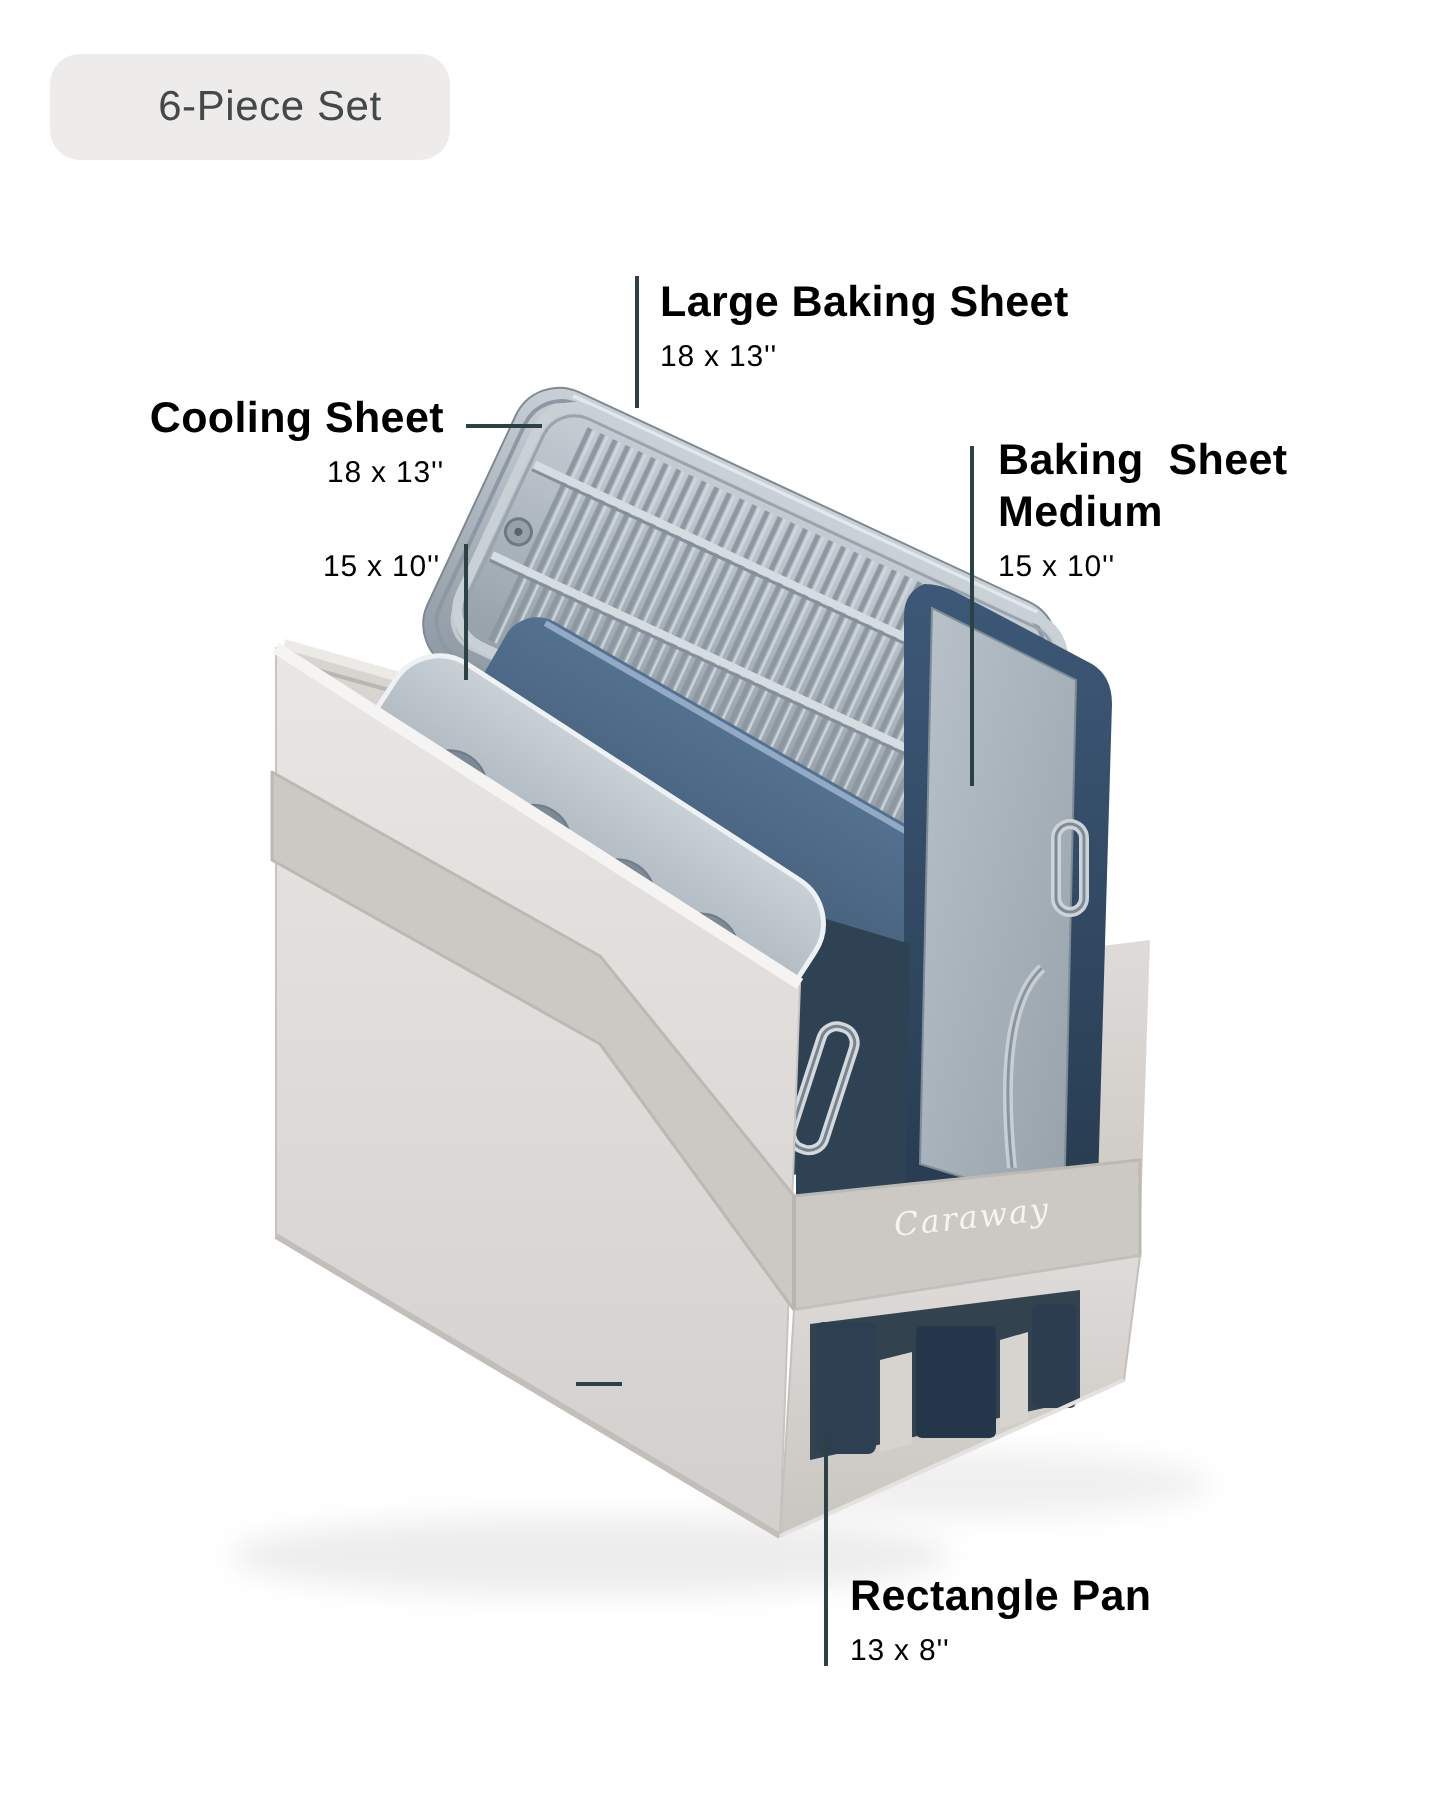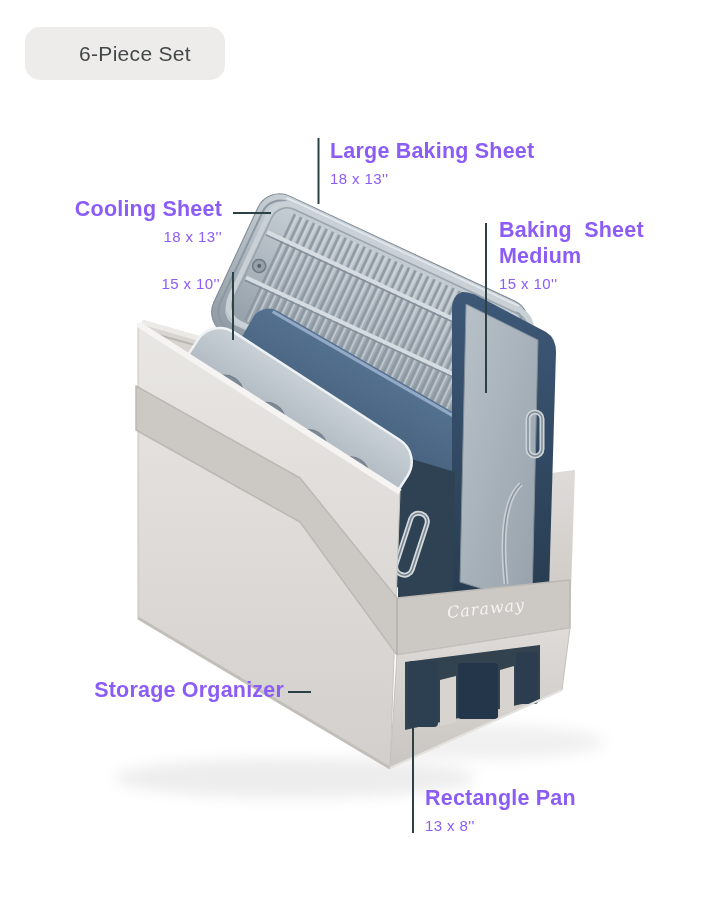--- a/index.html
+++ b/index.html
@@ -1,19 +1,19 @@
 <!DOCTYPE html>
 <html><head>
 <meta charset="utf-8">
 <style>
   html,body{margin:0;padding:0;background:#ffffff;}
   .canvas{position:relative;width:720px;height:900px;background:#ffffff;overflow:hidden;
           font-family:"Liberation Sans", sans-serif;}
   .canvas svg{position:absolute;left:0;top:0;}
-  .label{position:absolute;color:#8b5cf6;}
+  .label{position:absolute;color:#000000;}
   .t{font-weight:700;font-size:21.5px;line-height:26px;letter-spacing:.2px;white-space:pre;}
   .d{font-weight:400;font-size:15px;line-height:20px;margin-top:5px;letter-spacing:.4px;white-space:pre;}
   .right{text-align:right;}
   .badge{position:absolute;left:25px;top:27px;width:180px;height:53px;background:#eeeceb;
          border-radius:15px;display:flex;align-items:center;justify-content:center;
          font-size:21px;font-weight:500;color:#434849;letter-spacing:.3px;padding-left:20px;}
   .brand{position:absolute;left:444px;top:599px;width:84px;text-align:center;
          transform:rotate(-6deg);font-family:"DejaVu Serif", serif;font-style:italic;
          font-size:16px;color:#f4f4f2;letter-spacing:1px;}
 </style>
@@ -173,22 +173,19 @@
   <div class="label right" style="left:40px;top:269px;width:180px;">
     <div class="d">15 x 10''</div>
   </div>
 
   <div class="label" style="left:499px;top:217px;">
     <div class="t">Baking  Sheet</div>
     <div class="t">Medium</div>
     <div class="d">15 x 10''</div>
   </div>
 
-  <div class="label right" style="left:40px;top:677px;width:244px;">
-    <div class="t">Storage Organizer</div>
-  </div>
 
   <div class="label" style="left:425px;top:785px;">
     <div class="t">Rectangle Pan</div>
     <div class="d">13 x 8''</div>
   </div>
 
 </div>
 
 </body></html>

